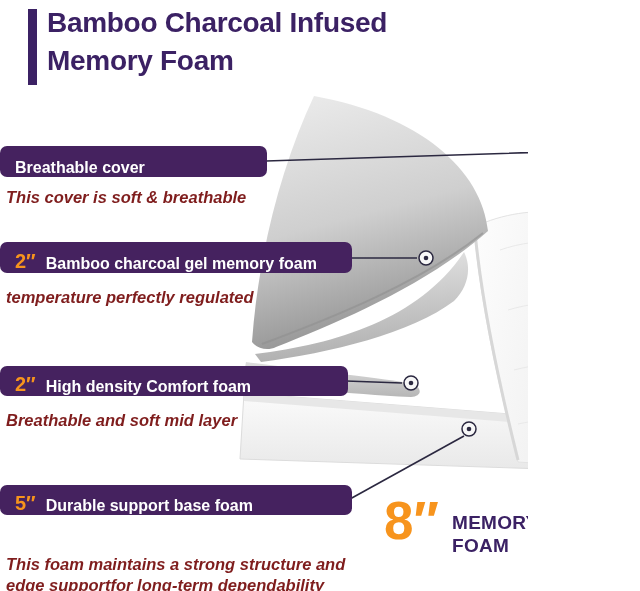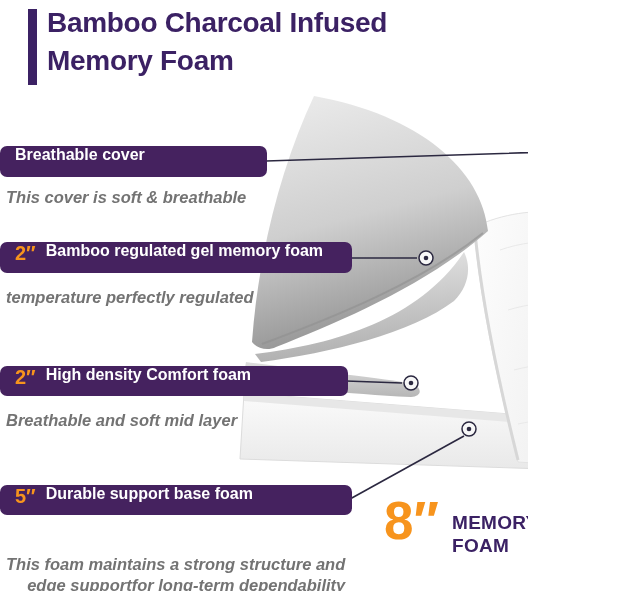--- a/index.html
+++ b/index.html
@@ -17,35 +17,35 @@
   }
   .title{
     position:absolute; left:47px; top:4px;
     font-size:28px; font-weight:bold; color:#3b2164;
     line-height:38px; letter-spacing:-0.3px;
   }
 
   .pill{
     position:absolute; left:0; height:31px;
     background:#45225f; border-radius:7px;
-    display:flex; align-items:flex-start; padding-left:15px;
+    display:flex; align-items:flex-end; padding-left:15px;
     color:#ffffff; font-weight:bold; font-size:16px; white-space:nowrap;
   }
   .pill .size{
     color:#f7941d; font-size:20px; font-weight:bold; margin-right:10px;
   }
   .pill1{ top:146px; width:267px; }
   .pill2{ top:242px; width:352px; }
   .pill3{ top:366px; width:348px; height:30px; }
   .pill4{ top:485px; width:352px; height:30px; }
 
   .desc{
     position:absolute; left:6px;
     font-style:italic; font-weight:bold; font-size:16.5px;
-    color:#737373; line-height:21px; white-space:nowrap;text-align:right;
+    color:#7f1d1d; line-height:21px; white-space:nowrap;
   }
   .desc1{ top:187px; }
   .desc2{ top:287px; }
   .desc3{ top:410px; }
   .desc4{ top:527px;margin-top:27px; }
 
   .badge-size{
     position:absolute; left:384px; top:492px;
     font-size:53px; font-weight:bold; color:#f7941d;
     line-height:58px;
@@ -140,21 +140,21 @@
 
   <div class="pill pill1">
     <span class="lbl">Breathable cover</span>
   </div>
   <div class="desc desc1">
     <div>This cover is soft &amp; breathable</div>
   </div>
 
   <div class="pill pill2">
     <span class="size">2″</span>
-    <span class="lbl">Bamboo regulated gel  memory foam</span>
+    <span class="lbl">Bamboo charcoal gel  memory foam</span>
   </div>
   <div class="desc desc2">
     <div>temperature perfectly regulated</div>
   </div>
 
   <div class="pill pill3">
     <span class="size">2″</span>
     <span class="lbl">High density Comfort foam</span>
   </div>
   <div class="desc desc3">

